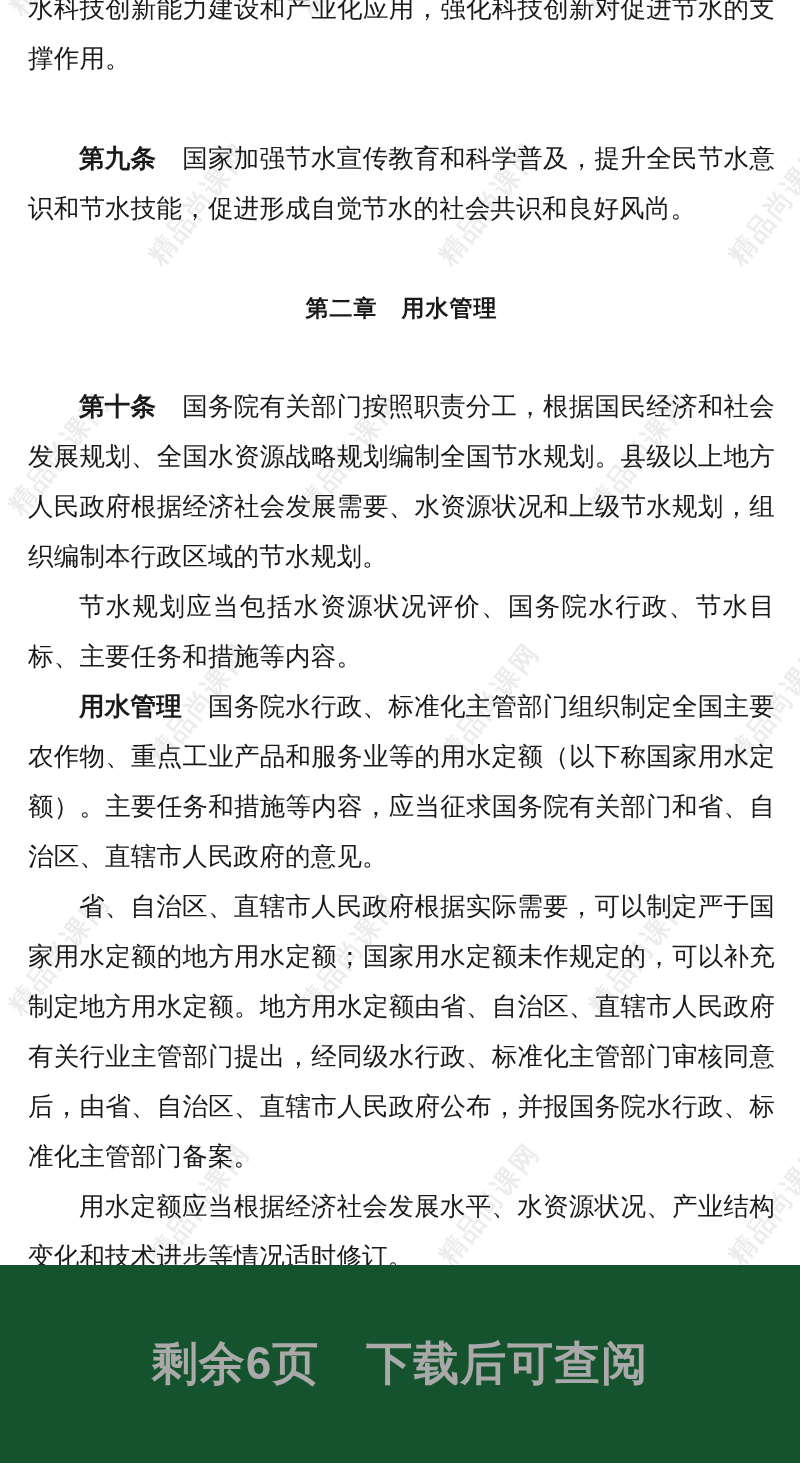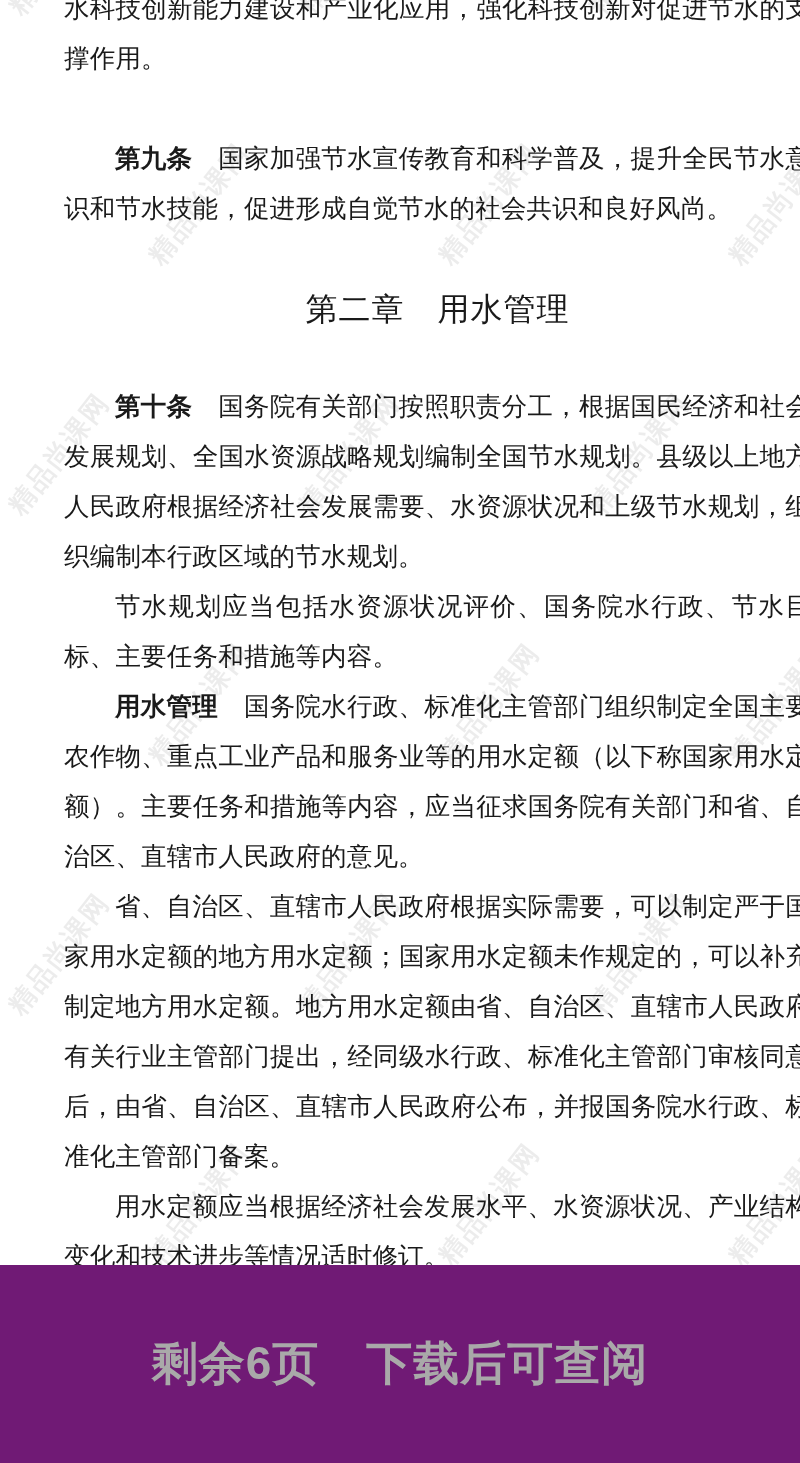--- a/index.html
+++ b/index.html
@@ -37,21 +37,20 @@
     transform: rotate(-52deg);
     transform-origin: left top;
     user-select: none;
   }
 
   
   #page {
     position: absolute;
     inset: 0;
     z-index: 2;
-    margin-left: 36px;
   }
 
   #doc-body {
     position: absolute;
     left: 0;
     top: 0;
     width: 800px;
     padding: 0 25px 0 28px;
   }
 
@@ -71,39 +70,39 @@
     text-indent: 0;
     margin-top: -16px;
   }
 
   .art-label {
     font-weight: 700;
   }
 
   h2.chapter-heading {
     margin: 0;
-    font-size: 32px;
+    font-size: 23px;
     line-height: 50px;
-    font-weight: 400;
+    font-weight: 700;
     text-align: center;
     text-indent: 0;
     letter-spacing: 1px;
   }
 
   .vspace-lg { height: 50px; }
   .vspace-md { height: 48px; }
 
   
   #footer-banner {
     position: absolute;
     left: 0;
     right: 0;
     bottom: 0;
     height: 198px;
-    background: #701a75;
+    background: #14532d;
     z-index: 9;
     display: flex;
     align-items: center;
     justify-content: center;
   }
   #footer-banner-text {
     font-family: "Liberation Sans", "DejaVu Sans", sans-serif;
     font-weight: 700;
     font-size: 46px;
     color: #a9a9a9;

